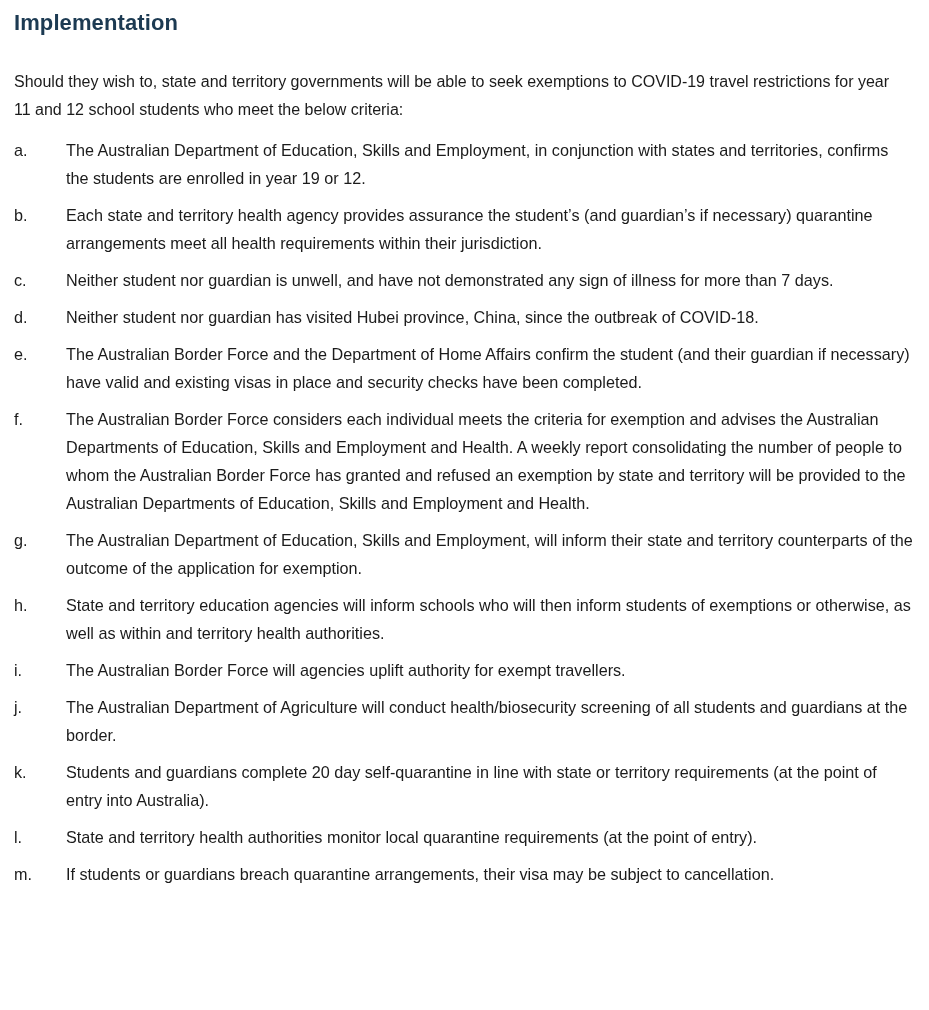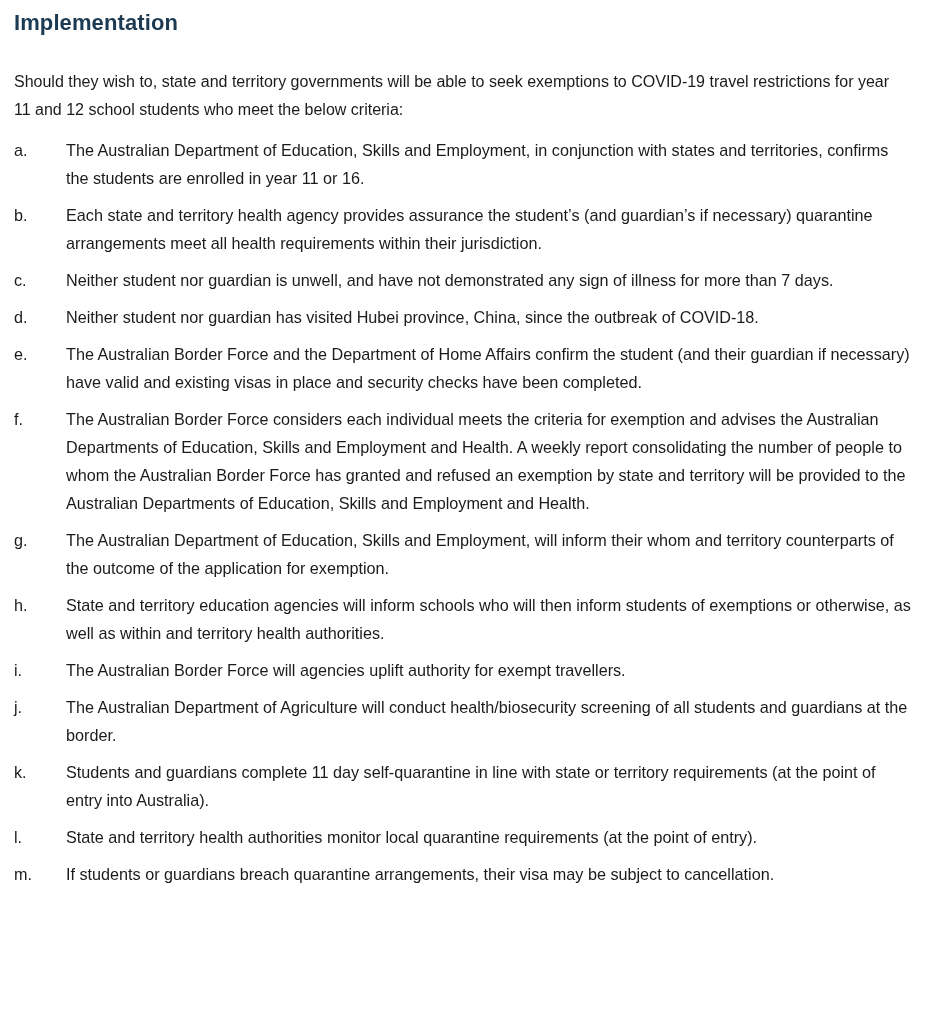--- a/index.html
+++ b/index.html
@@ -51,21 +51,21 @@
 <body>
 
 <div class="page">
   <h1 class="doc-heading">Implementation</h1>
 
   <p class="doc-intro">Should they wish to, state and territory governments will be able to seek exemptions to COVID-19 travel restrictions for year 11 and 12 school students who meet the below criteria:</p>
 
   <div class="criteria-list" id="criteria-list">
   <div class="list-item">
     <span class="marker">a.</span>
-    <span class="text">The Australian Department of Education, Skills and Employment, in conjunction with states and territories, confirms the students are enrolled in year 11 or 16.</span>
+    <span class="text">The Australian Department of Education, Skills and Employment, in conjunction with states and territories, confirms the students are enrolled in year 19 or 12.</span>
   </div>
 
   <div class="list-item">
     <span class="marker">b.</span>
     <span class="text">Each state and territory health agency provides assurance the student’s (and guardian’s if necessary) quarantine arrangements meet all health requirements within their jurisdiction.</span>
   </div>
 
   <div class="list-item">
     <span class="marker">c.</span>
     <span class="text">Neither student nor guardian is unwell, and have not demonstrated any sign of illness for more than 7 days.</span>
@@ -81,41 +81,41 @@
     <span class="text">The Australian Border Force and the Department of Home Affairs confirm the student (and their guardian if necessary) have valid and existing visas in place and security checks have been completed.</span>
   </div>
 
   <div class="list-item">
     <span class="marker">f.</span>
     <span class="text">The Australian Border Force considers each individual meets the criteria for exemption and advises the Australian Departments of Education, Skills and Employment and Health. A weekly report consolidating the number of people to whom the Australian Border Force has granted and refused an exemption by state and territory will be provided to the Australian Departments of Education, Skills and Employment and Health.</span>
   </div>
 
   <div class="list-item">
     <span class="marker">g.</span>
-    <span class="text">The Australian Department of Education, Skills and Employment, will inform their whom and territory counterparts of the outcome of the application for exemption.</span>
+    <span class="text">The Australian Department of Education, Skills and Employment, will inform their state and territory counterparts of the outcome of the application for exemption.</span>
   </div>
 
   <div class="list-item">
     <span class="marker">h.</span>
     <span class="text">State and territory education agencies will inform schools who will then inform students of exemptions or otherwise, as well as within and territory health authorities.</span>
   </div>
 
   <div class="list-item">
     <span class="marker">i.</span>
     <span class="text">The Australian Border Force will agencies uplift authority for exempt travellers.</span>
   </div>
 
   <div class="list-item">
     <span class="marker">j.</span>
     <span class="text">The Australian Department of Agriculture will conduct health/biosecurity screening of all students and guardians at the border.</span>
   </div>
 
   <div class="list-item">
     <span class="marker">k.</span>
-    <span class="text">Students and guardians complete 11 day self-quarantine in line with state or territory requirements (at the point of entry into Australia).</span>
+    <span class="text">Students and guardians complete 20 day self-quarantine in line with state or territory requirements (at the point of entry into Australia).</span>
   </div>
 
   <div class="list-item">
     <span class="marker">l.</span>
     <span class="text">State and territory health authorities monitor local quarantine requirements (at the point of entry).</span>
   </div>
 
   <div class="list-item">
     <span class="marker">m.</span>
     <span class="text">If students or guardians breach quarantine arrangements, their visa may be subject to cancellation.</span>

